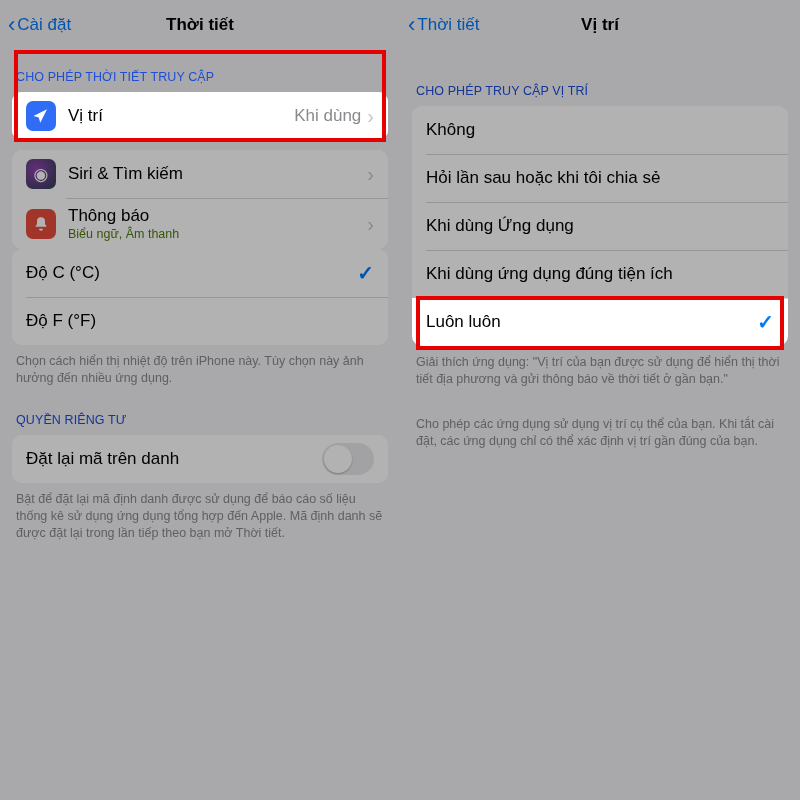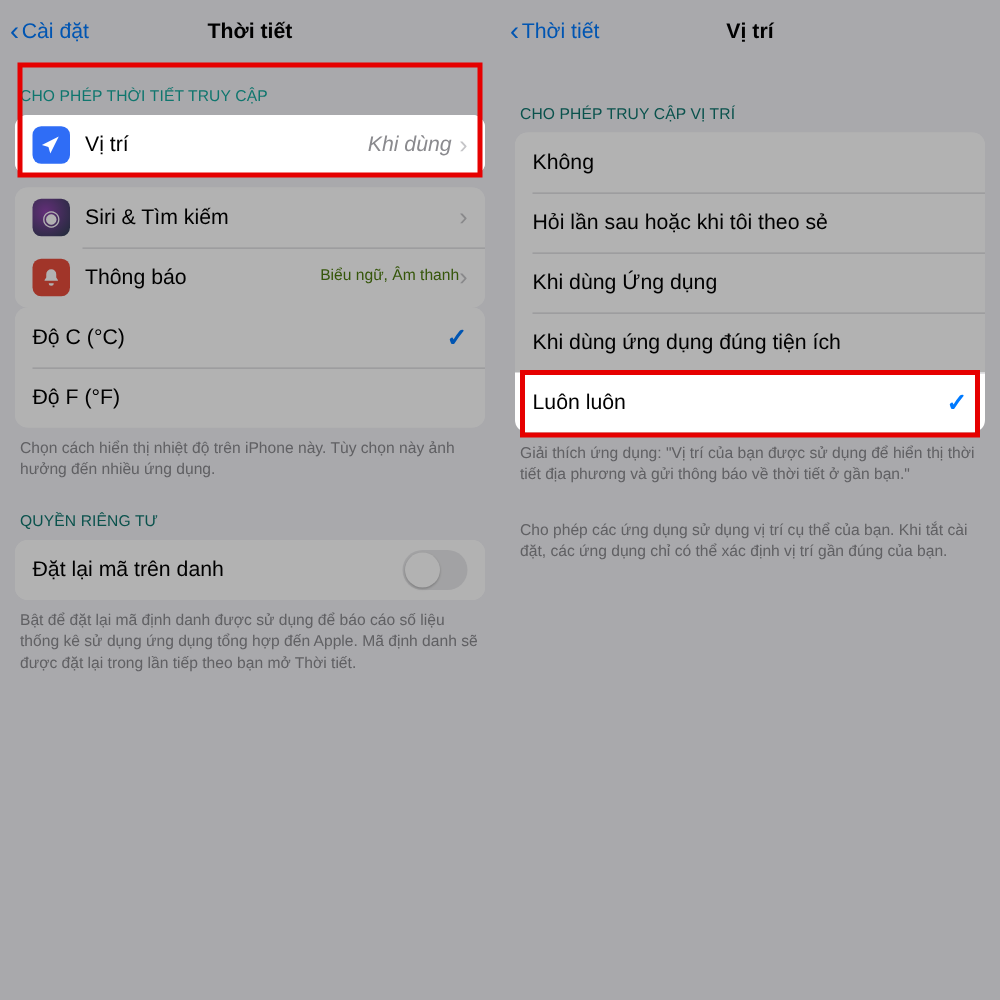--- a/index.html
+++ b/index.html
@@ -6,36 +6,36 @@
   html, body { width: 800px; height: 800px; overflow: hidden; font-family: -apple-system, "Helvetica Neue", Arial, sans-serif; background: #222; }
   .wrap { display: flex; width: 800px; height: 800px; }
   .pane { width: 400px; height: 800px; background: #f2f2f7; position: relative; overflow: hidden; }
 
   
   .nav { display: flex; align-items: center; height: 44px; padding: 6px 8px 0 8px; position: relative; }
   .back { display: flex; align-items: center; color: #007aff; font-size: 17px; }
   .back .chev { font-size: 22px; margin-right: 2px; line-height: 1; }
   .nav-title { position: absolute; left: 0; right: 0; text-align: center; font-size: 17px; font-weight: 600; color: #000; pointer-events: none; }
 
-  .section-header { font-size: 12.5px; color: #0f766e; padding: 26px 16px 8px 16px; letter-spacing: 0.1px; text-transform: uppercase; }
+  .section-header { font-size: 12.5px; color: #1d4ed8; padding: 26px 16px 8px 16px; letter-spacing: 0.1px; text-transform: uppercase; }
   .footer-note { font-size: 12.5px; color: #8a8a8e; padding: 8px 16px 0 16px; line-height: 1.35; }
 
   .group { background: #ffffff; margin: 0 0 0 0; border-radius: 10px; overflow: visible; }
   .group.inset { margin: 0 12px; border-radius: 10px; }
 
   .row { display: flex; align-items: center; min-height: 48px; padding: 8px 14px 8px 14px; position: relative; background:#fff; }
   .row + .row::before { content: ""; position: absolute; top: 0; left: 54px; right: 0; height: 0.5px; background: #d8d8dc; }
   .row.noicon + .row.noicon::before { left: 14px; }
   .row .icon { width: 30px; height: 30px; border-radius: 7px; margin-right: 12px; display: flex; align-items: center; justify-content: center; flex: 0 0 auto; color: #fff; }
   .row .label { flex: 1; font-size: 17px; color: #000; }
   .row .sub { font-size: 12.5px; color: #4d7c0f; margin-top: 1px; }
-  .row .detail { font-size: 17px; color: #8a8a8e; margin-right: 6px; font-style: italic; }
+  .row .detail { font-size: 17px; color: #8a8a8e; margin-right: 6px; }
   .row .disclosure { color: #c5c5c8; font-size: 20px; line-height: 1; }
   .row .check { color: #007aff; font-size: 20px; font-weight: 600; }
-  .row .col { display: flex; flex: 1; }
+  .row .col { display: flex; flex-direction: column; flex: 1; }
 
   .first-round { border-top-left-radius: 10px; border-top-right-radius: 10px; }
   .last-round { border-bottom-left-radius: 10px; border-bottom-right-radius: 10px; }
 
   
   .hl { position: relative; }
   .hl::after { content: ""; position: absolute; border: 4px solid #e60000; pointer-events: none; }
   .hl-left::after { left: 2px; right: 2px; top: -42px; bottom: -2px; }
   .hl-right::after { left: 4px; right: 4px; top: -2px; bottom: -4px; }
 
@@ -151,21 +151,21 @@
       <div class="nav-title">Vị trí</div>
     </div>
 
     <div class="section-header" style="padding-top:40px;">CHO PHÉP TRUY CẬP VỊ TRÍ</div>
 
     <div class="group inset">
       <div class="row noicon first-round">
         <span class="label">Không</span>
       </div>
       <div class="row noicon">
-        <span class="label">Hỏi lần sau hoặc khi tôi theo sẻ</span>
+        <span class="label">Hỏi lần sau hoặc khi tôi chia sẻ</span>
       </div>
       <div class="row noicon">
         <span class="label">Khi dùng Ứng dụng</span>
       </div>
       <div class="row noicon">
         <span class="label">Khi dùng ứng dụng đúng tiện ích</span>
       </div>
       <div class="row noicon last-round hl hl-right bright" style="z-index:3;">
         <span class="label">Luôn luôn</span>
         <span class="check">✓</span>

